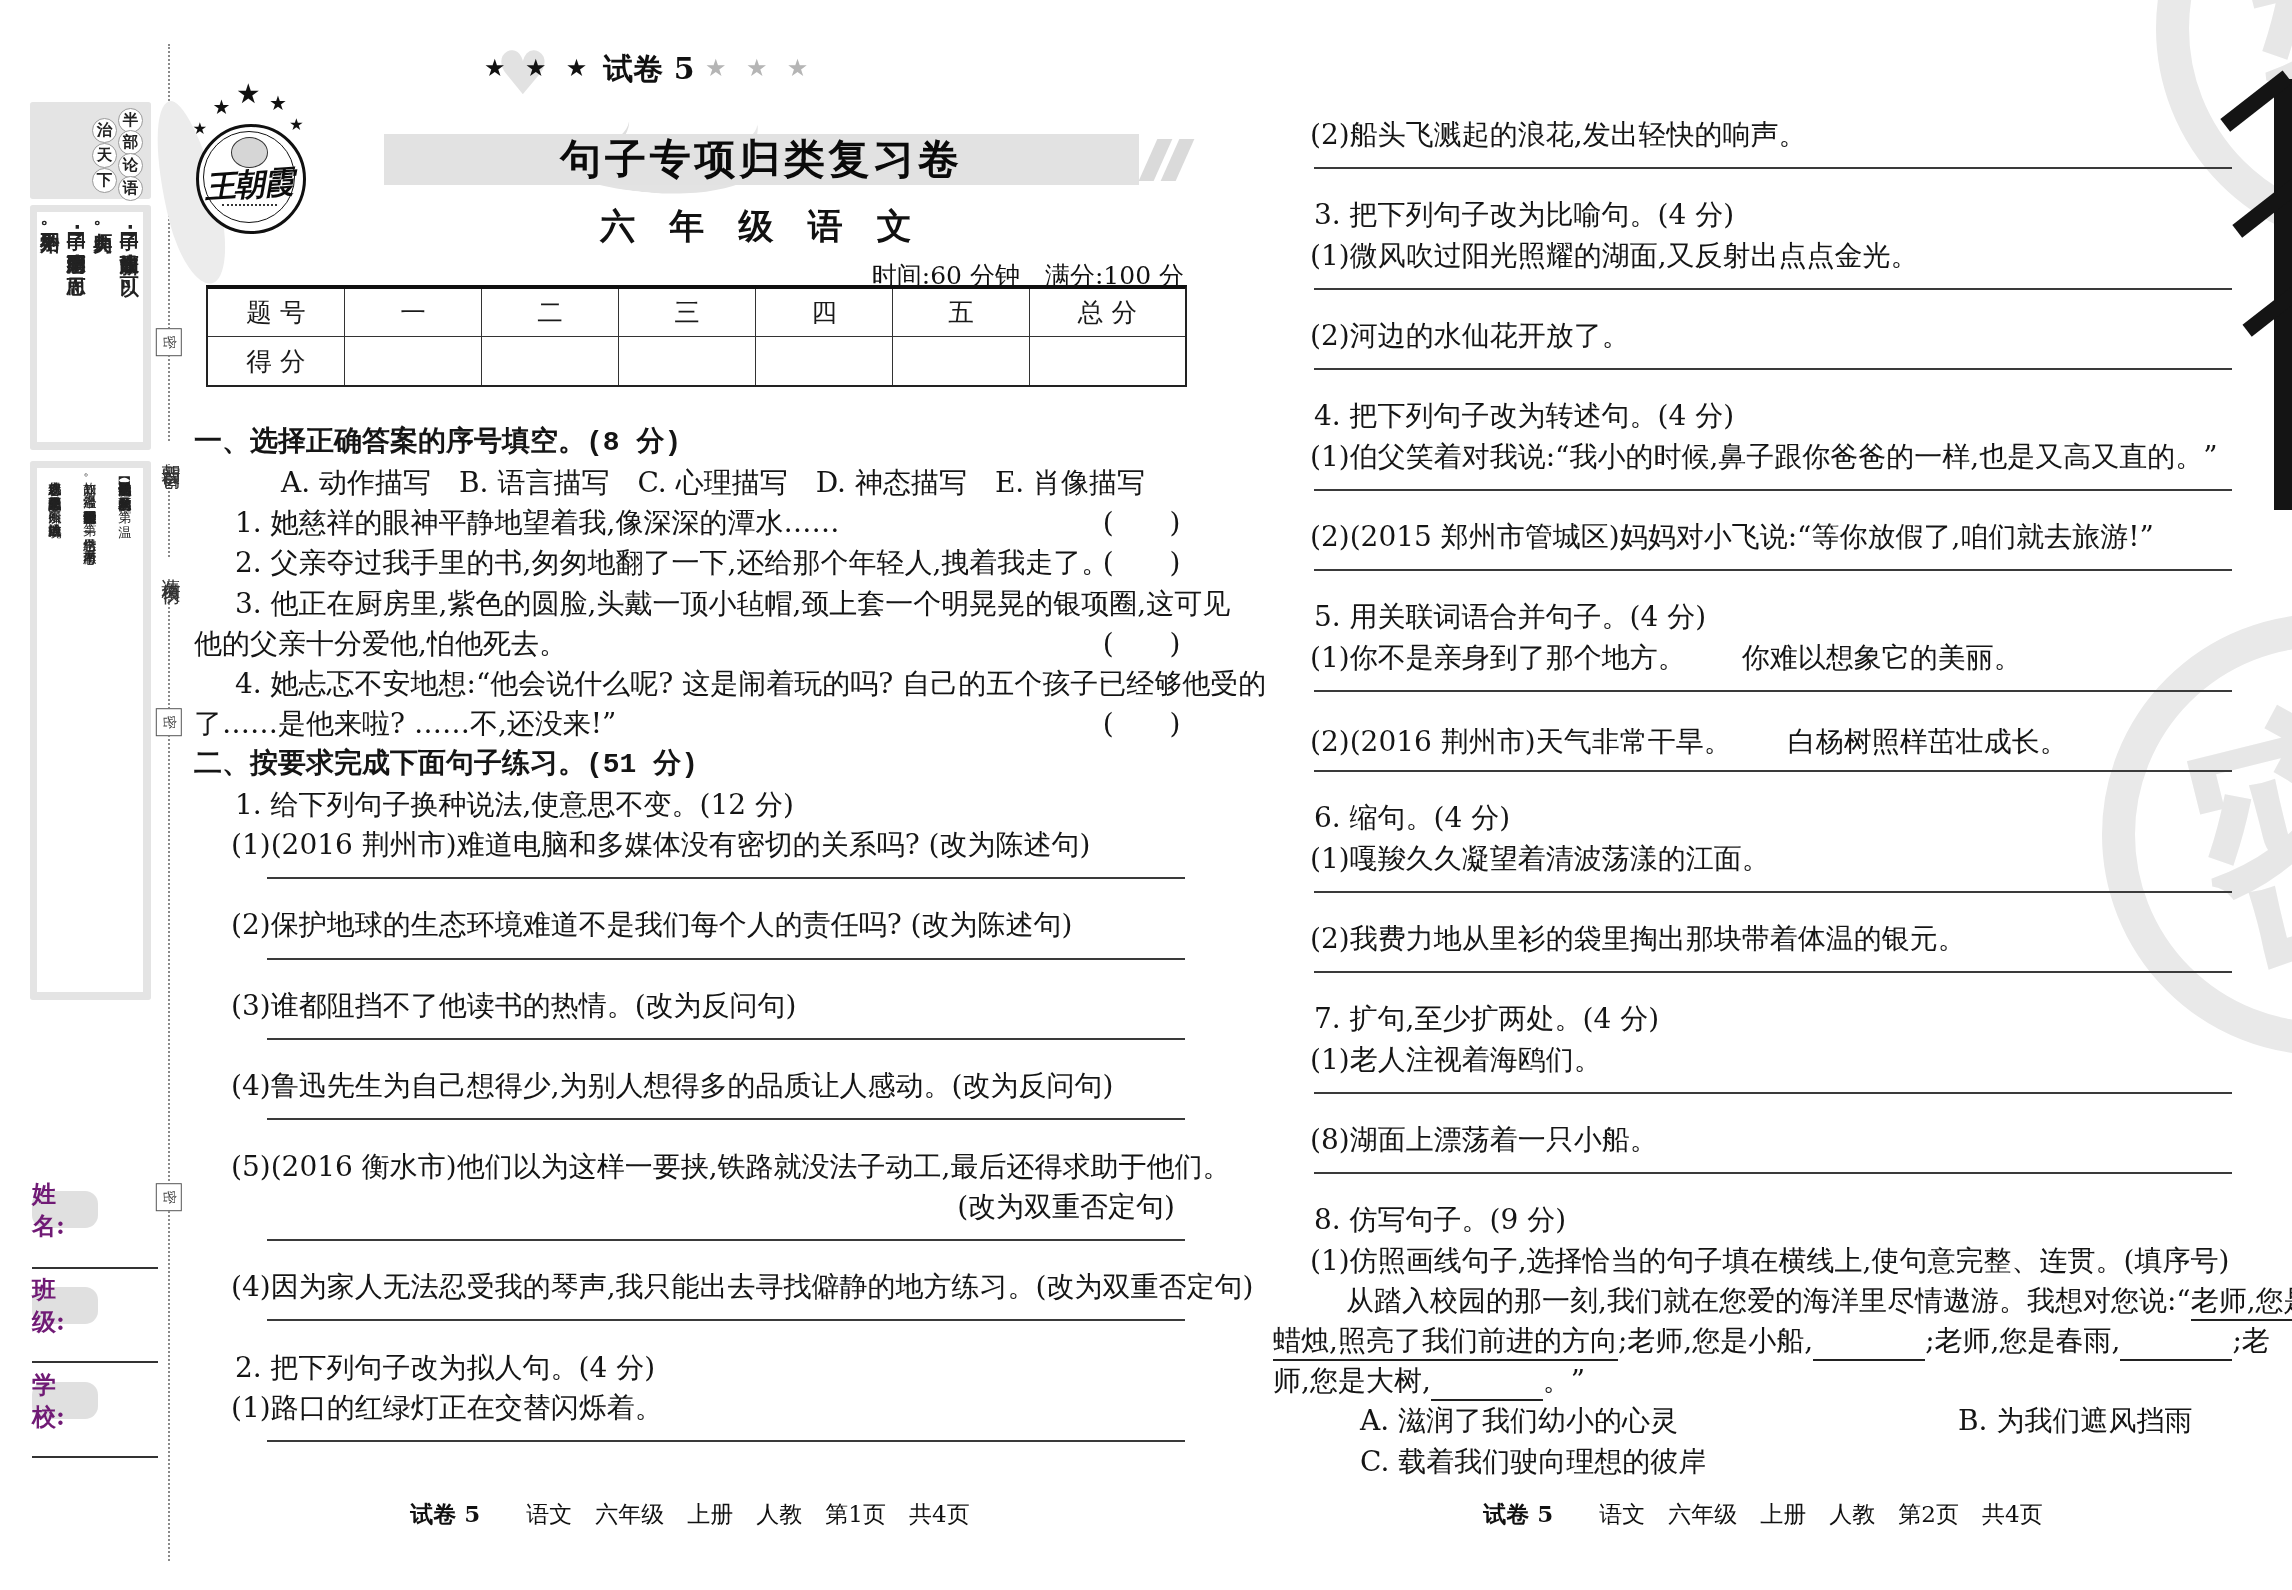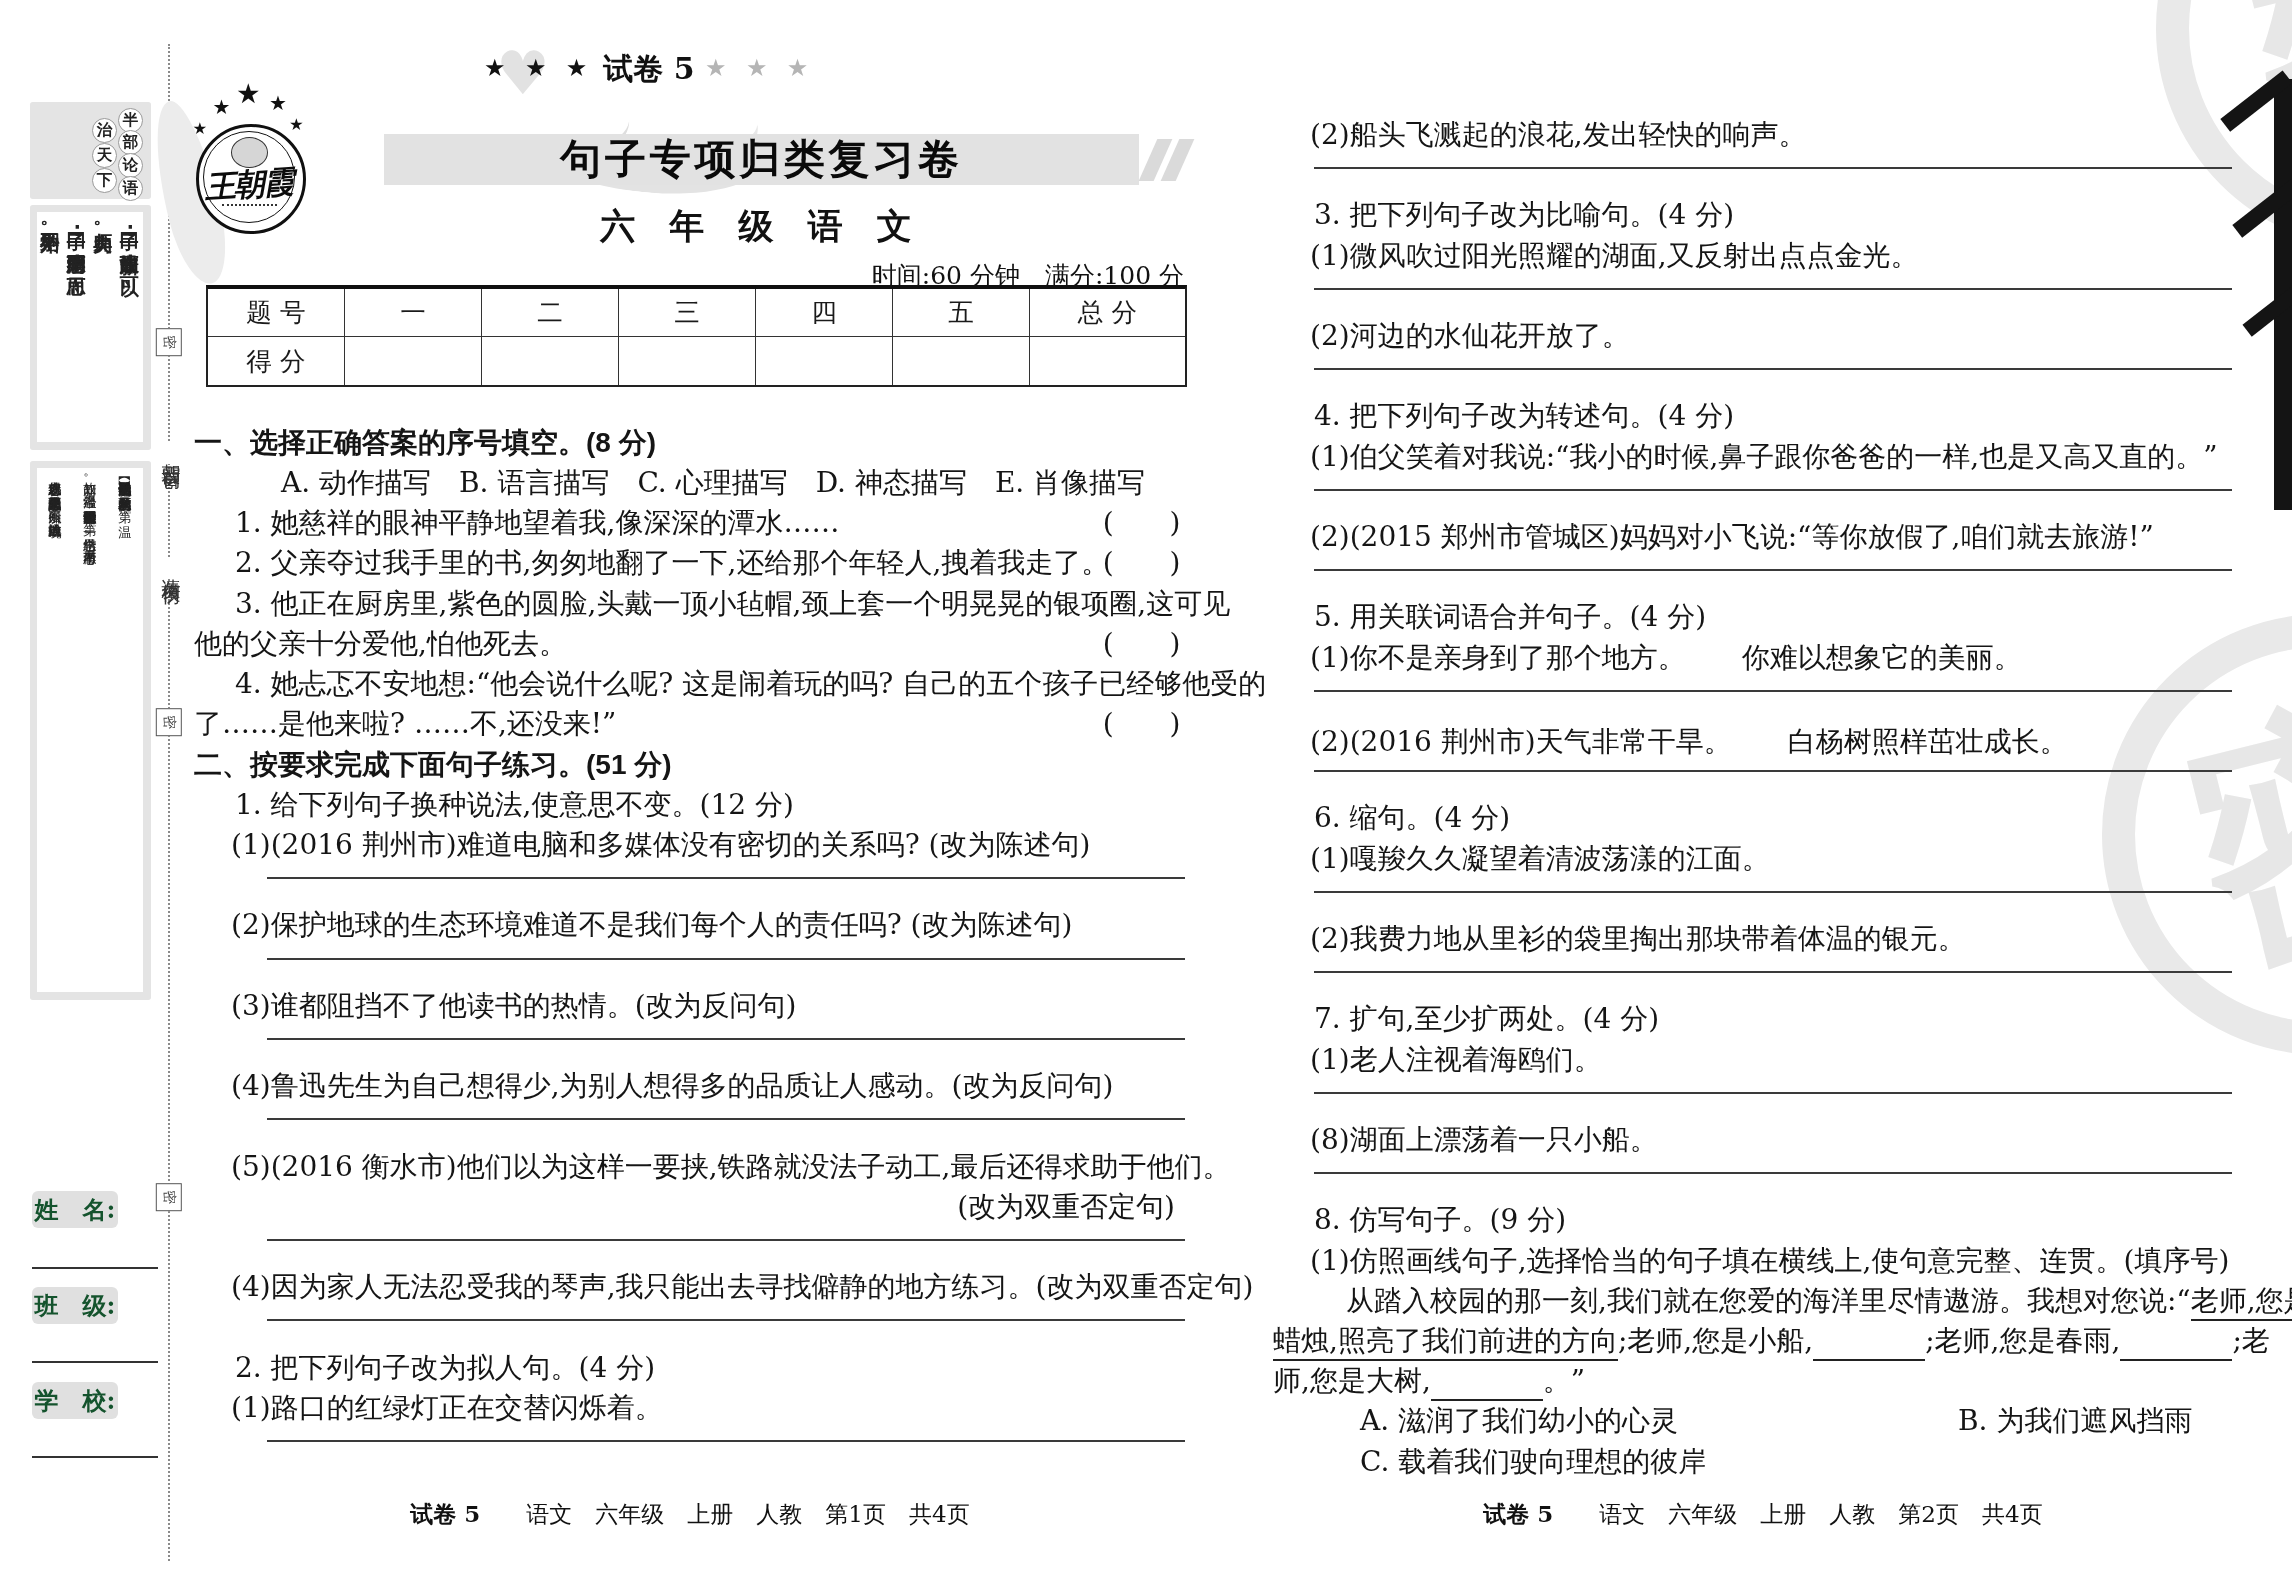--- a/index.html
+++ b/index.html
@@ -15,22 +15,22 @@
   .quote-text{font-size:19px;font-weight:bold;line-height:26.5px;padding:5.5px 1.8px 0 0;}
   .pindu-text{font-size:13.2px;line-height:35px;padding:3.7px 3.7px 0 0;font-family:"DejaVu Serif",serif;}
   .badge-circle{position:absolute;width:23px;height:23px;border-radius:50%;background:#fff;border:0.9px solid #999;
       font-family:"DejaVu Sans",sans-serif;font-size:15.5px;font-weight:bold;display:flex;align-items:center;justify-content:center;color:#222;}
   .anti-copy{position:absolute;left:154px;width:31px;writing-mode:vertical-rl;text-orientation:upright;
       background:#fff;font-size:19px;letter-spacing:2.7px;color:#333;text-align:center;padding:5.5px 0;
       font-family:"DejaVu Serif",serif;}
   .seal{position:absolute;left:155px;width:25.6px;height:24px;background:#fff;border:1.4px solid #555;
       font-size:13.7px;color:#444;display:flex;align-items:center;justify-content:center;transform:rotate(90deg);
       font-family:"DejaVu Serif",serif;}
-  .field-label{position:absolute;left:32px;width:86px;height:37px;background:#e0e0e0;border-radius:6px;
-      font-size:24px;font-weight:bold;display:flex;align-items:center;justify-content:center;color:#14532d;}
+  .field-label{position:absolute;left:32px;width:66px;height:37px;background:#e0e0e0;border-radius:13px;
+      font-size:24px;font-weight:bold;display:flex;align-items:center;justify-content:center;color:#701a75;}
   .field-line{position:absolute;left:32px;width:126px;height:0;border-top:2.7px solid #333;}
 
   
   .kid{position:absolute;left:38px;top:111px;width:57px;height:84px;}
   .kid .scarf{position:absolute;left:-3.7px;top:5.5px;width:24px;height:18.3px;background:#9a9a9a;
       clip-path:polygon(0 20%,100% 0,60% 100%);}
   .kid .head{position:absolute;left:7.3px;top:0;width:37px;height:33px;border-radius:50%;
       background:#fbfbfb;border:2.3px solid #2b2b2b;}
   .kid .hair{position:absolute;left:16.4px;top:-1.8px;width:22px;height:12.8px;border-radius:50% 50% 0 0;background:#3c3c3c;}
   .kid .eye{position:absolute;top:14.6px;width:3.7px;height:3.7px;border-radius:50%;background:#111;}
@@ -74,21 +74,21 @@
   .score-cell{border-right:1.8px solid #333;border-bottom:1.8px solid #333;display:flex;align-items:center;justify-content:center;
       font-size:25.6px;color:#1a1a1a;}
   .score-cell:nth-child(7n){border-right:none;}
   .score-cell.r2{border-bottom:none;}
 
   
   .qcol{position:absolute;top:0;height:1591px;}
   #left-col{left:194px;width:992px;}
   #right-col{left:1273px;width:980px;}
   .ln{position:absolute;left:0;width:100%;font-size:28px;line-height:35px;white-space:nowrap;color:#151515;}
-  .ln.h{font-family:Liberation Sans, sans-serif;font-weight:bold;}
+  .ln.h{font-family:Liberation Mono, monospace;font-weight:bold;}
   .ln.i95{padding-left:87px;box-sizing:border-box;}
   .ln.i45{padding-left:41px;box-sizing:border-box;}
   .ln.i40{padding-left:37px;box-sizing:border-box;}
   .ln.i80{padding-left:73px;box-sizing:border-box;}
   .ln.note{text-align:right;padding-right:11px;box-sizing:border-box;}
   .ln .bracket{position:absolute;right:5.5px;}
   .ln .u{border-bottom:2.3px solid #222;padding-bottom:1.8px;}
   .uline{position:absolute;height:0;border-top:2.3px solid #3a3a3a;}
 
   

